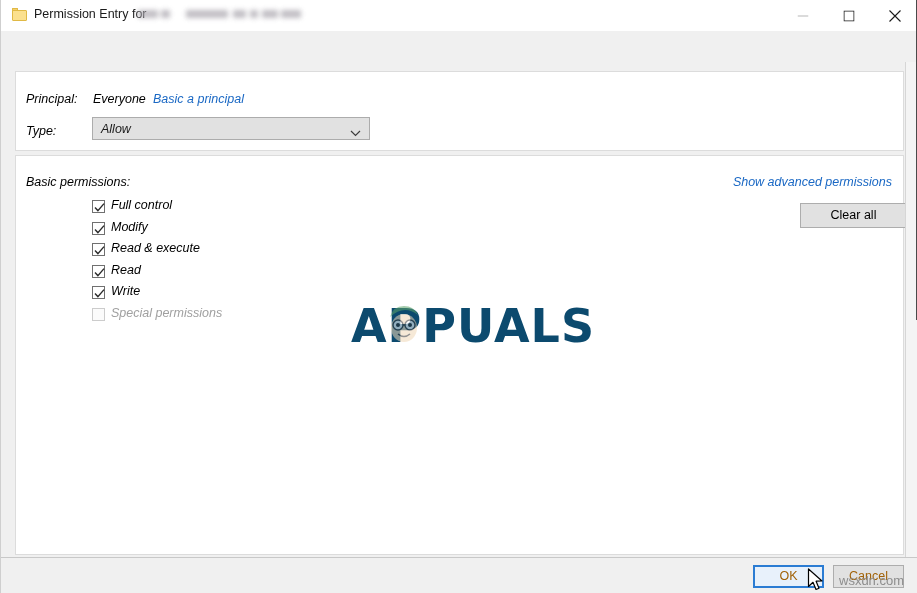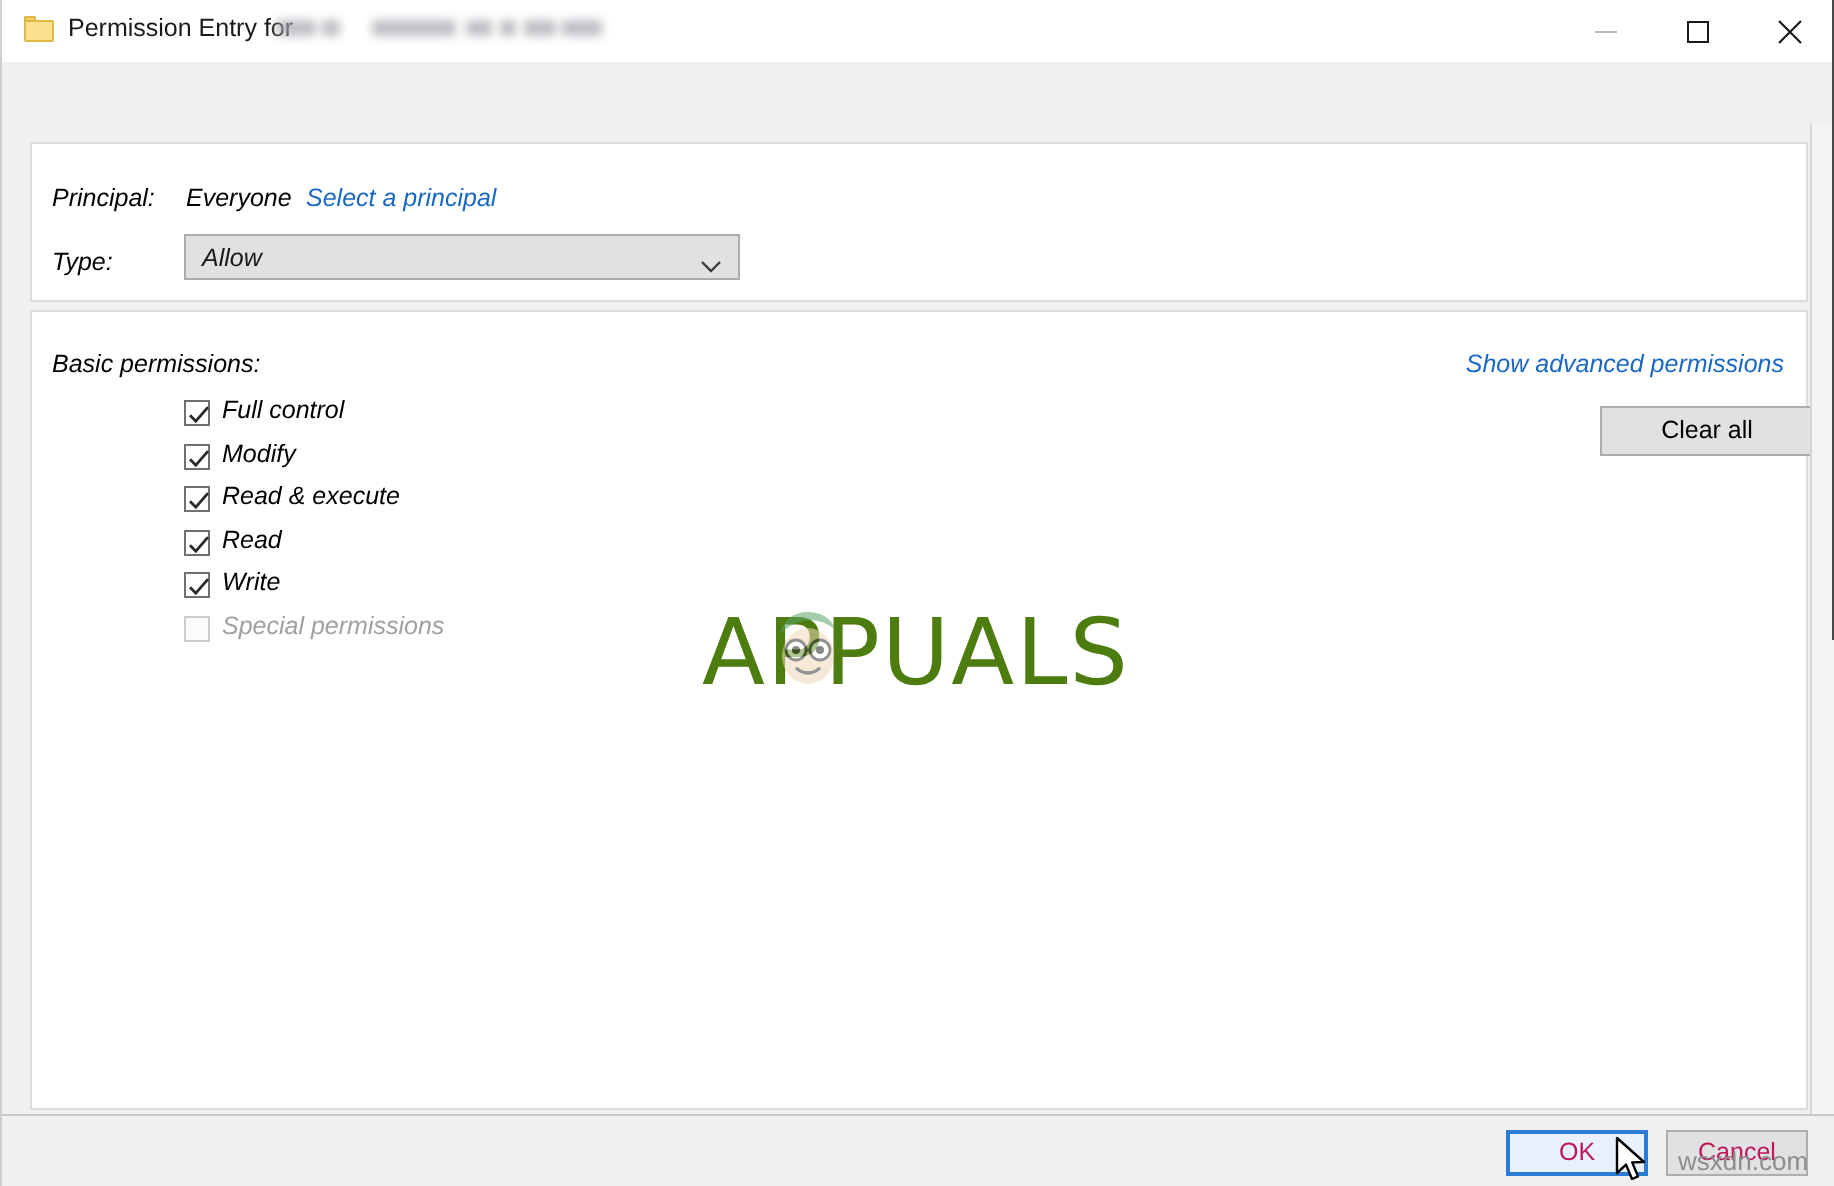--- a/index.html
+++ b/index.html
@@ -244,23 +244,23 @@
     left: 350px; top: 268px;
     width: 220px; height: 52px;
     pointer-events: none;
     user-select: none;
   }
   #watermark .wm-text {
     position: absolute;
     left: 0; top: 0;
     font-family: "DejaVu Sans", sans-serif;
     font-size: 46px;
-    font-weight: normal;
+    font-weight: bold;
     letter-spacing: 1px;
-    color: #4d7c0f;
+    color: #0c4a6e;
   }
   #watermark .wm-face {
     position: absolute;
     left: 33px; top: 2px;
     width: 40px; height: 46px;
     opacity: .55;
   }
 
   
   #footer-sep {
@@ -276,21 +276,21 @@
     background: #f0f0f0;
   }
   .dlgbtn {
     position: absolute;
     top: 7px;
     width: 71px; height: 23px;
     background: #e1e1e1;
     border: 1px solid #adadad;
     box-sizing: border-box;
     font-size: 12.5px;
-    color: #be185d;
+    color: #a16207;
     text-align: center;
     line-height: 21px;
     cursor: default;
   }
   #btn-ok {
     left: 752px;
     background: #e8f1fb;
     border: 2px solid #2b7cd3;
     line-height: 19px;
   }
@@ -351,21 +351,21 @@
         <path d="M0.5 0.5 L11.5 11.5 M11.5 0.5 L0.5 11.5" stroke="#1a1a1a" stroke-width="1.1" fill="none"></path>
       </svg>
     </div>
   </div>
 
   <div id="client">
 
     <div class="panel" id="panel-principal">
       <span id="lbl-principal">Principal:</span>
       <span id="val-principal">Everyone</span>
-      <span id="link-select-principal">Select a principal</span>
+      <span id="link-select-principal">Basic a principal</span>
 
       <span id="lbl-type">Type:</span>
       <div id="type-combo">
         <span class="val">Allow</span>
         <span class="chev">
           <svg width="11" height="7" viewBox="0 0 11 7">
             <path d="M1 1 L5.5 5.5 L10 1" stroke="#3d3d3d" stroke-width="1.2" fill="none"></path>
           </svg>
         </span>
       </div>

